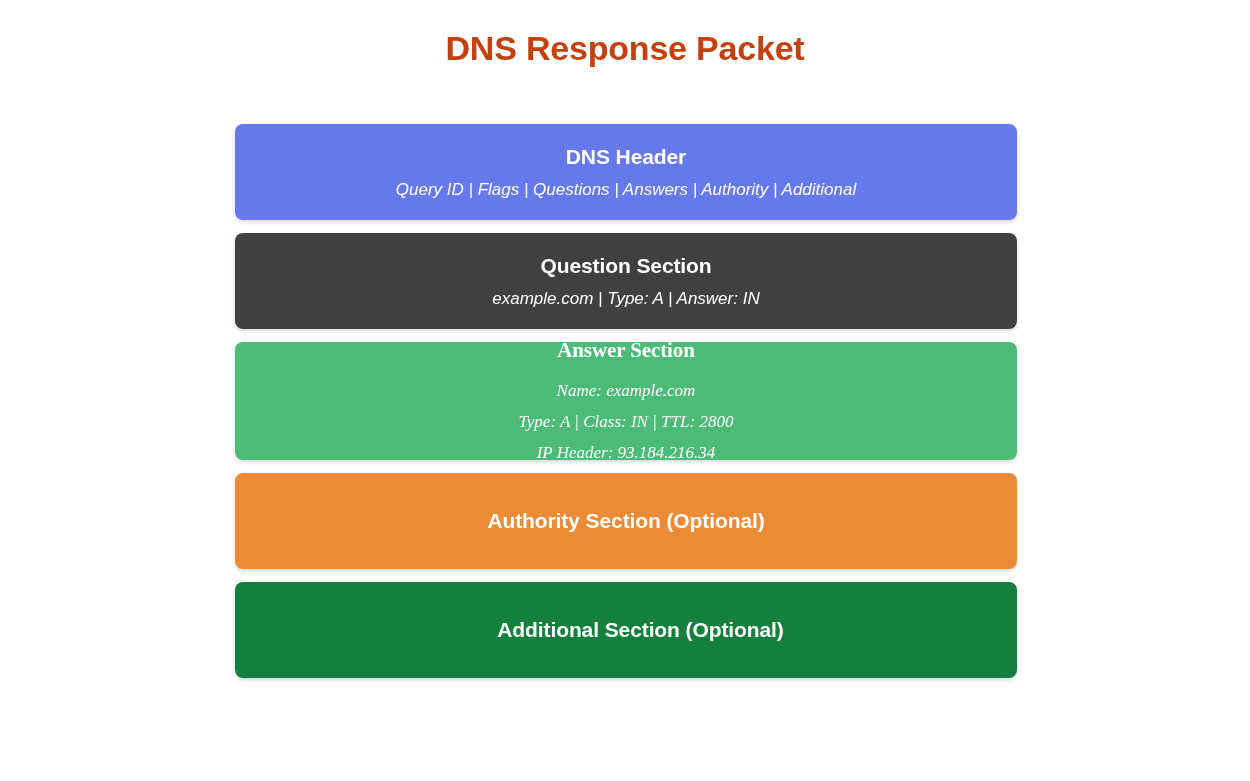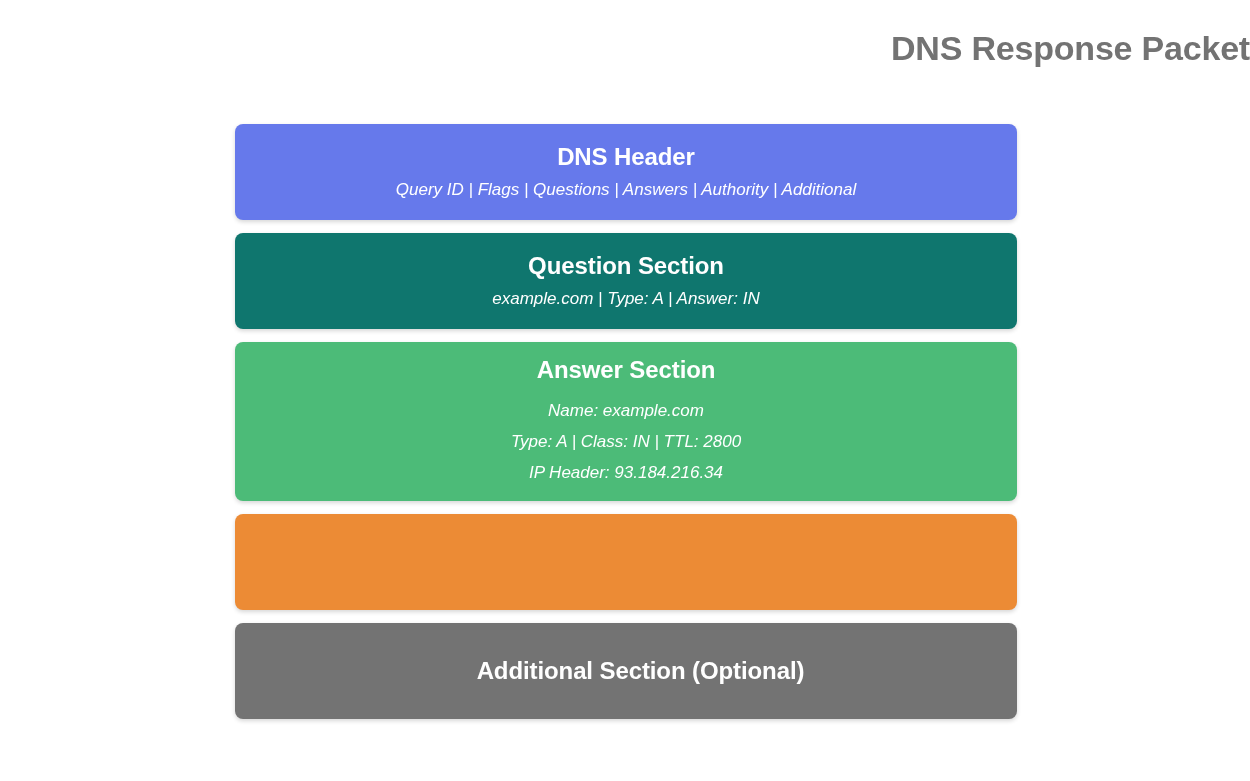--- a/index.html
+++ b/index.html
@@ -51,24 +51,24 @@
     color: #ffffff;
     display: flex;
     flex-direction: column;
     align-items: center;
     justify-content: center;
     box-shadow: 0 2px 4px rgba(0,0,0,0.16);
     padding: 10px 16px;
   }
 
   .block-standard { height: 96px; }
-  .block-tall     { height: 159px; }
+  .block-tall     { height: 118px; font-family: Liberation Serif, serif; }
 
   .block-title {
-    font-size: 24px;
+    font-size: 21px;
     font-weight: bold;
     letter-spacing: -0.1px;
     line-height: 30px;
     text-align: left;
     color: #ffffff;
   }
 
   .block-lines {
     display: flex;
     flex-direction: column;
@@ -88,48 +88,49 @@
     white-space: nowrap;
   }
 
   .block-standard .block-line { line-height: 24px; }
 </style>
 </head>
 <body style="background: rgb(255, 255, 255);">
 
 <div class="page">
 
-  <div class="page-title" style="color: #737373; text-align: right;">DNS Response Packet</div>
+  <div class="page-title" style="color: #c2410c;">DNS Response Packet</div>
 
   <div class="packet-stack">
 
     <div class="packet-block block-standard" style="background: rgb(102, 121, 235);">
       <div class="block-title">DNS Header</div>
       <div class="block-lines">
         <div class="block-line">Query ID | Flags | Questions | Answers | Authority | Additional</div>
       </div>
     </div>
 
-    <div class="packet-block block-standard" style="background: #0f766e;">
+    <div class="packet-block block-standard" style="background: #404040;">
       <div class="block-title">Question Section</div>
       <div class="block-lines">
         <div class="block-line">example.com | Type: A | Answer: IN</div>
       </div>
     </div>
 
     <div class="packet-block block-tall" style="background: rgb(76, 187, 120);">
       <div class="block-title">Answer Section</div>
       <div class="block-lines">
         <div class="block-line">Name: example.com</div>
         <div class="block-line">Type: A | Class: IN | TTL: 2800</div>
         <div class="block-line">IP Header: 93.184.216.34</div>
       </div>
     </div>
 
     <div class="packet-block block-standard" style="background: rgb(236, 139, 53);">
+      <div class="block-title">Authority Section (Optional)</div>
     </div>
 
-    <div class="packet-block block-standard" style="background: #737373; padding-left: 45px;">
+    <div class="packet-block block-standard" style="background: #15803d; padding-left: 45px;">
       <div class="block-title">Additional Section (Optional)</div>
     </div>
 
   </div>
 </div>
 
 </body></html>

